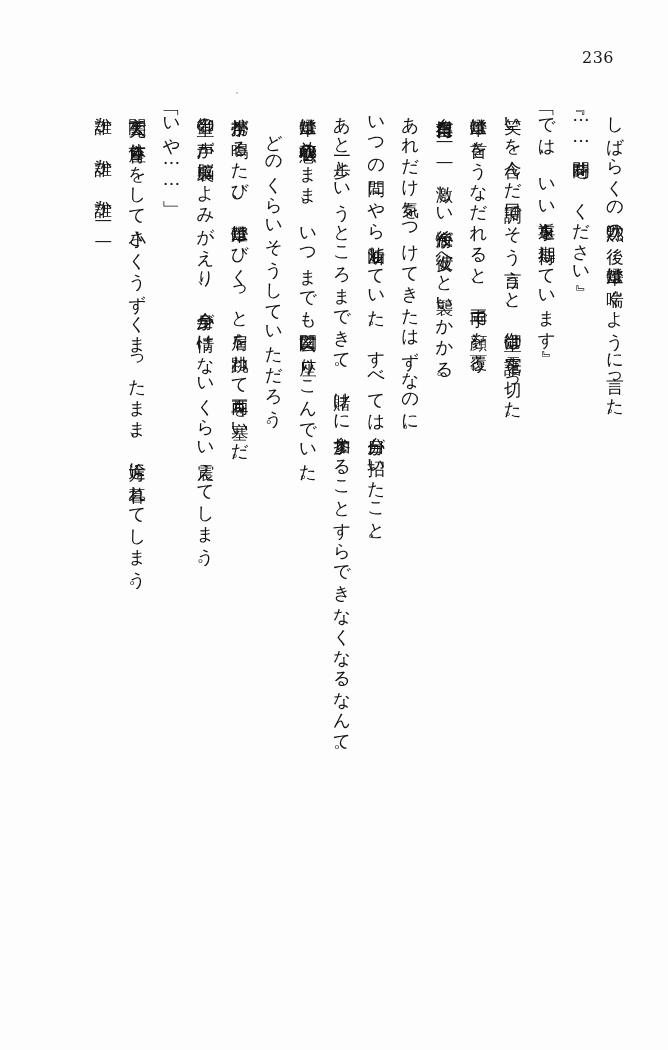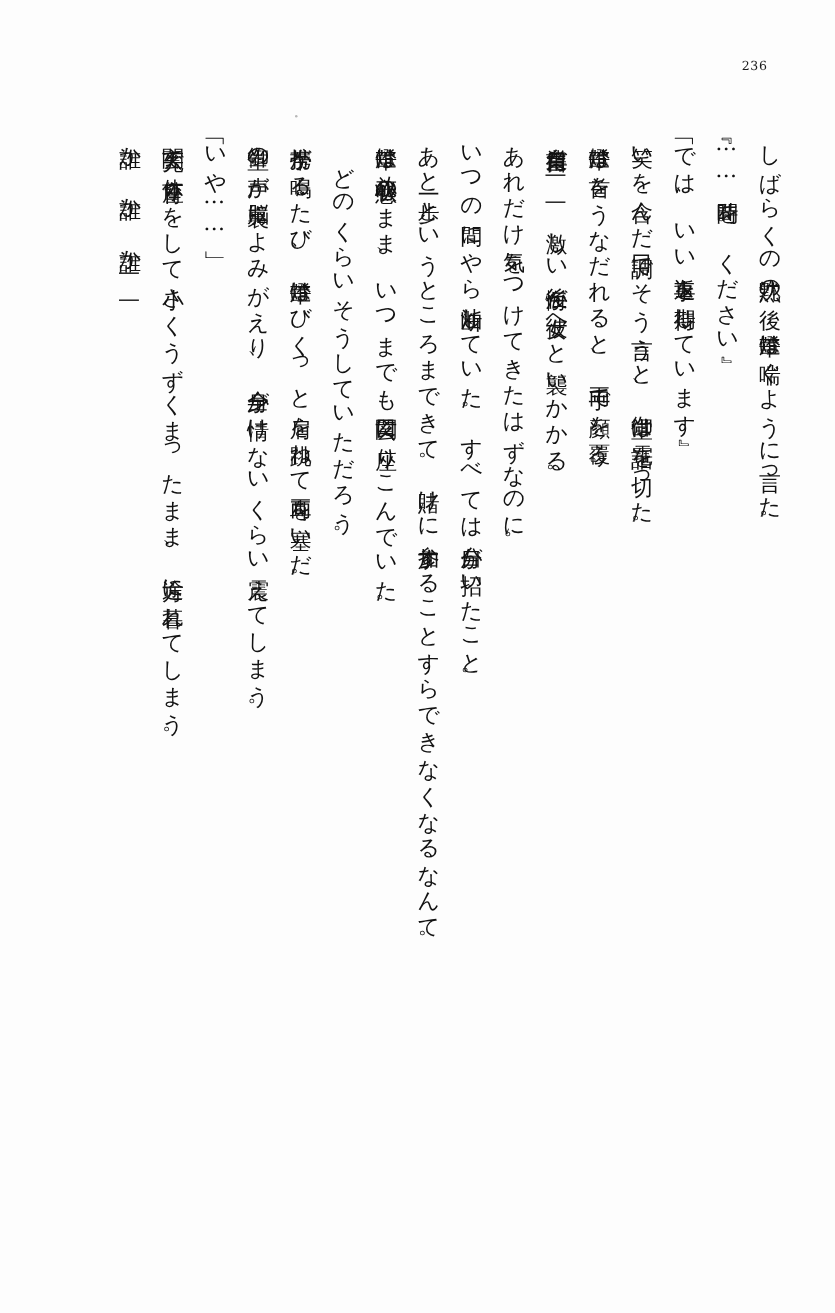--- a/index.html
+++ b/index.html
@@ -18,21 +18,21 @@
     position: relative;
     width: 668px;
     height: 1050px;
     background: #fdfdfd;
     box-sizing: border-box;
   }
   .page-number {
     position: absolute;
     top: 48px;
     right: 54px;
-    font-size: 10px;
+    font-size: 16px;
     letter-spacing: 0.5px;
     color: #1a1a1a;
     font-family: "DejaVu Serif", "Liberation Serif", serif;
   }
   .speck {
     position: absolute;
     top: 92px;
     left: 236px;
     width: 2px;
     height: 2px;

